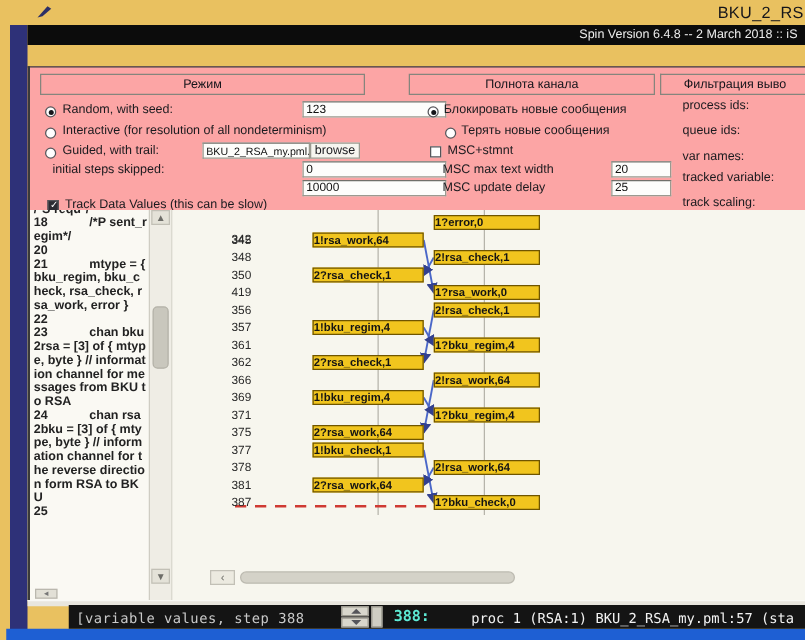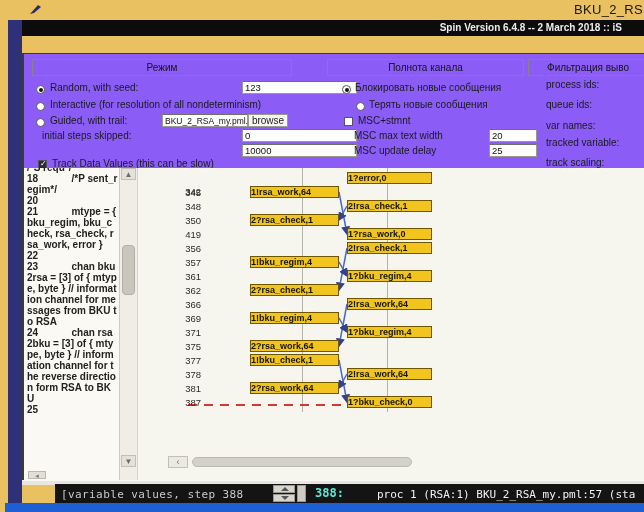--- a/index.html
+++ b/index.html
@@ -8,31 +8,31 @@
   .abs{position:absolute;}
 
   
   #titlebar{left:0;top:0;width:644px;height:20px;}
   #app-icon{left:29px;top:4px;width:13px;height:11px;}
   #app-icon svg{display:block;}
   #win-title{right:1px;top:2px;font-size:13px;font-weight:normal;color:#15151a;letter-spacing:.3px;}
   #navy-strip{left:8px;top:20px;width:14px;height:484px;background:#2e3178;}
   #bottom-blue{left:5px;top:503px;width:639px;height:9px;background:#1e5fd3;}
   #version-bar{left:22px;top:20px;width:622px;height:16px;background:#0c0c0c;color:#ededed;
-    font-size:10px;font-weight:bold;text-align:right;line-height:16px;padding-right:22px;box-sizing:border-box;}
+    font-size:10px;font-weight:normal;text-align:right;line-height:16px;padding-right:6px;box-sizing:border-box;}
 
   
   #tab-bar{left:22px;top:36px;width:622px;height:17px;background:#3b4aa4;border-bottom:1px solid #2a367e;}
   .tab{position:absolute;top:1px;height:14px;line-height:14px;font-size:10px;color:#e6e9f8;text-align:center;
     white-space:nowrap;overflow:hidden;}
   .tab.first{border:1px solid #e9e9ec;}
   .tab.active{background:#4a5bbd;border:1px solid #8fa0e8;border-bottom:none;top:0;height:16px;line-height:16px;}
 
   
-  #config{left:22px;top:53px;width:622px;height:115px;background:#8b5cf6;border-left:2px solid #3a3a3a;
+  #config{left:22px;top:53px;width:622px;height:115px;background:#fca5a5;border-left:2px solid #3a3a3a;
     border-top:1px solid #3a3a3a;box-sizing:border-box;}
   .hdrbox{position:absolute;top:5px;height:15px;line-height:15px;border:1px solid #85857d;
     font-size:10px;color:#14141a;text-align:center;overflow:hidden;white-space:nowrap;}
   .lbl{position:absolute;font-size:10px;color:#1a1a1e;white-space:nowrap;}
   .input{position:absolute;background:#fdfdfb;border:1px solid #9a9a90;border-top-color:#70706a;
     font-size:9.5px;height:13px;line-height:12px;padding:0 2px;color:#111;box-sizing:border-box;
     overflow:hidden;white-space:nowrap;}
   .radio{position:absolute;width:9px;height:9px;border:1px solid #55555a;border-radius:50%;background:#fff;box-sizing:border-box;}
   .radio.checked::after{content:"";position:absolute;left:1.5px;top:1.5px;width:4px;height:4px;border-radius:50%;background:#15151a;}
   .checkbox{position:absolute;width:9px;height:9px;border:1px solid #55555a;background:#fff;box-sizing:border-box;}

